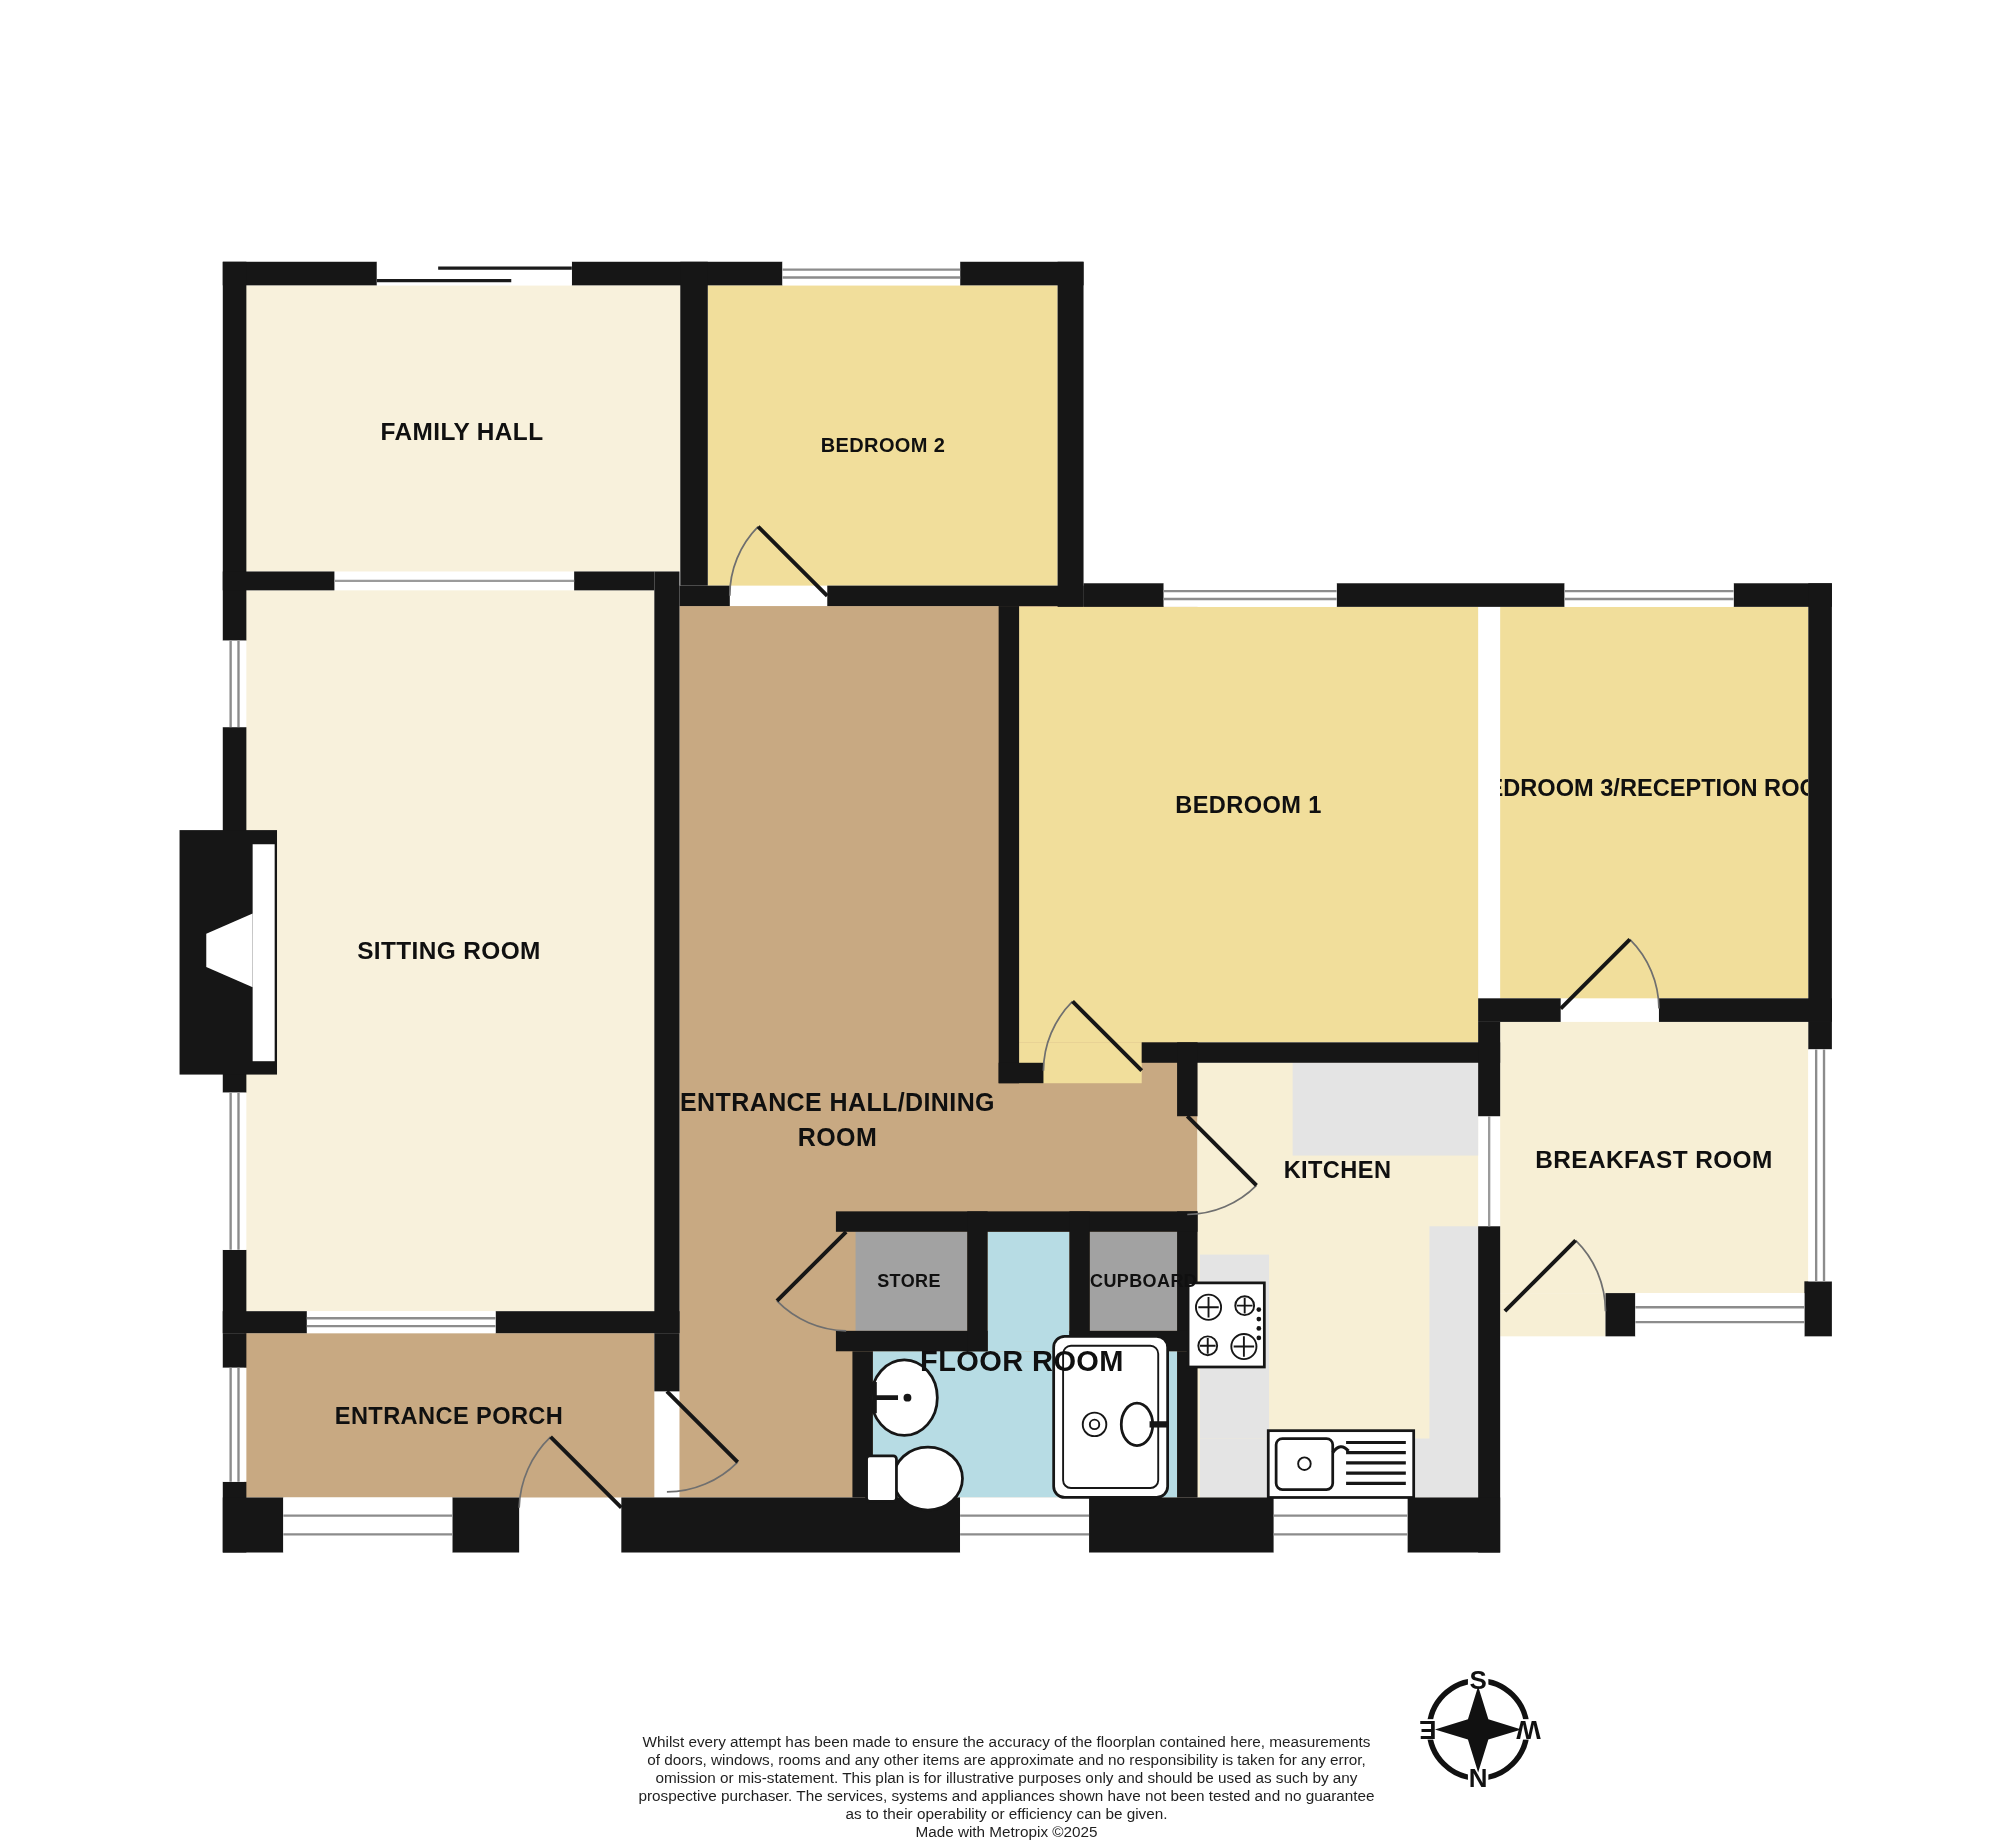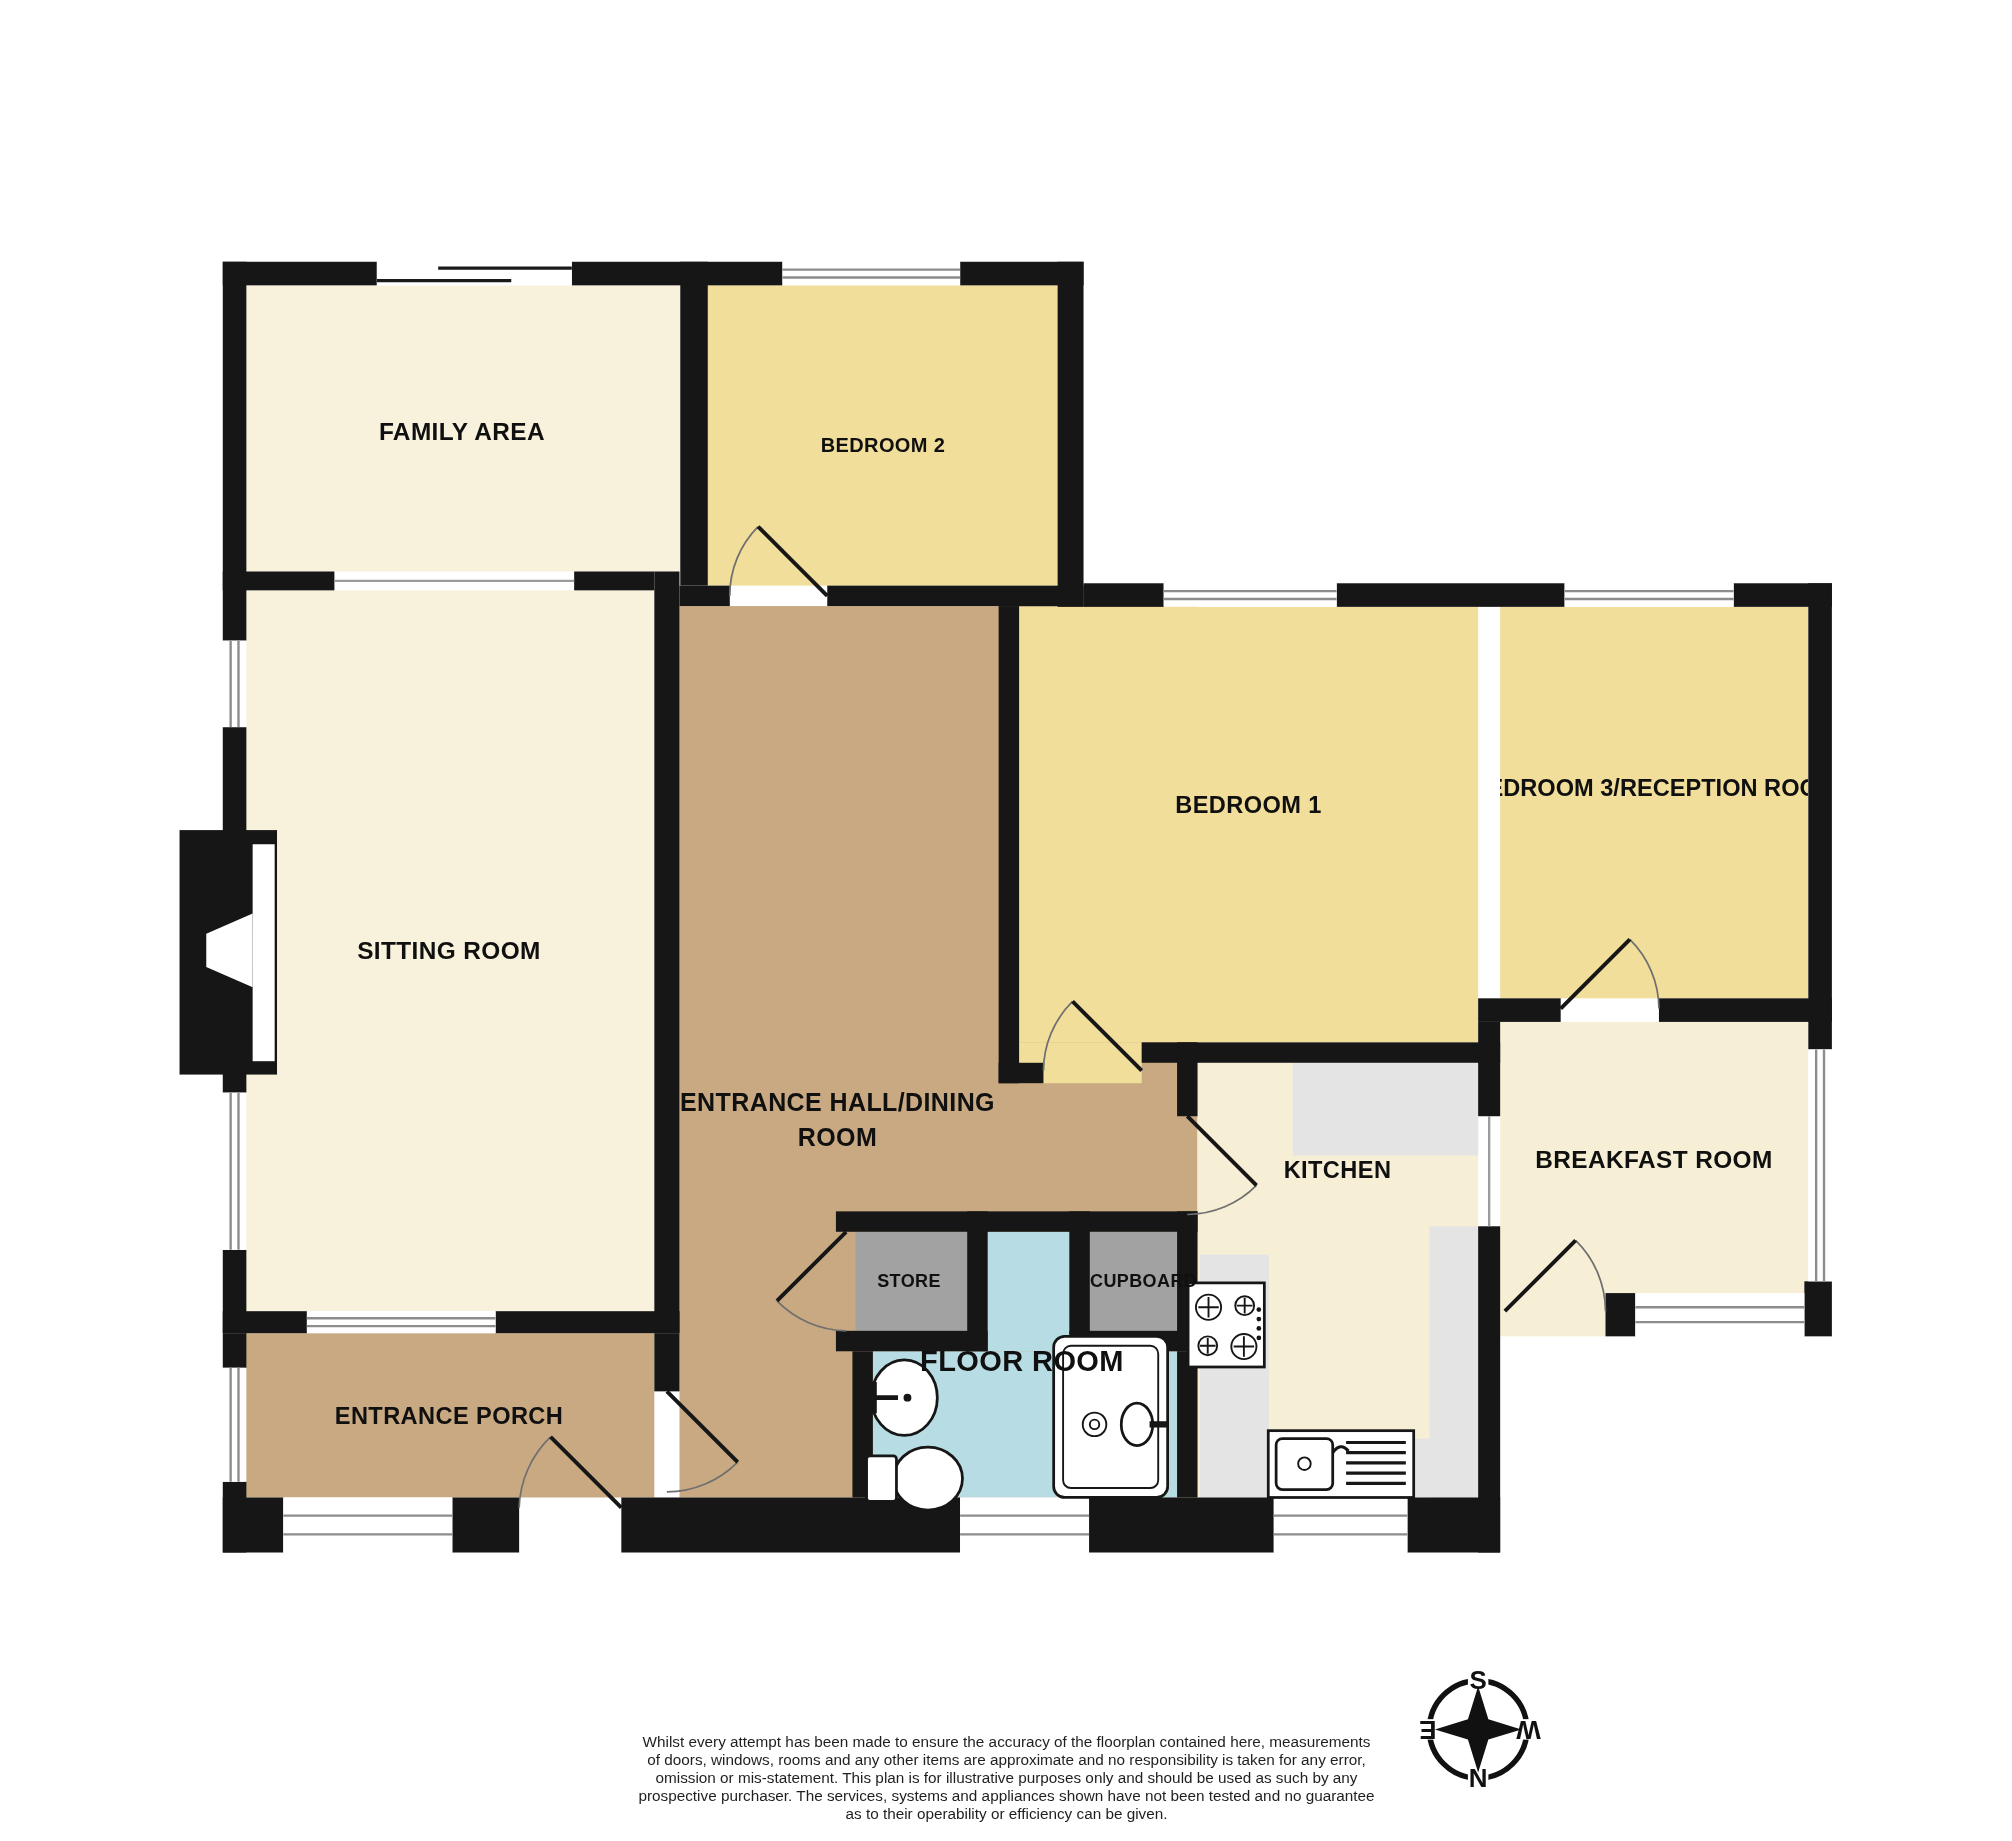--- a/index.html
+++ b/index.html
@@ -223,21 +223,21 @@
       <rect x="1867" y="2249" width="26" height="26" fill="#ffffff"></rect>
       <rect x="1805" y="2187" width="26" height="26" fill="#ffffff"></rect>
       <polygon points="1880,2145 1893,2187 1935,2200 1893,2213 1880,2255 1867,2213 1825,2200 1867,2187" fill="#111111"></polygon>
       <text x="1880" y="2149" text-anchor="middle" font-family="Liberation Sans, sans-serif" font-size="33" font-weight="700" fill="#111111">S</text>
       <text x="1880" y="2273" text-anchor="middle" font-family="Liberation Sans, sans-serif" font-size="33" font-weight="700" fill="#111111">N</text>
       <text x="1816" y="2211" text-anchor="middle" transform="rotate(180 1816 2200)" font-family="Liberation Sans, sans-serif" font-size="33" font-weight="700" fill="#111111">E</text>
       <text x="1944" y="2211" text-anchor="middle" transform="rotate(180 1944 2200)" font-family="Liberation Sans, sans-serif" font-size="33" font-weight="700" fill="#111111">W</text>
     </g>
   </svg>
 
-  <div class="lbl" style="left:244px;width:436px;top:418px;font-size:24.4px;">FAMILY AREA</div>
+  <div class="lbl" style="left:244px;width:436px;top:418px;font-size:24.4px;">FAMILY HALL</div>
   <div class="lbl" style="left:708px;width:350px;top:418px;font-size:20px;margin-top:13px;">BEDROOM 2</div>
   <div class="lbl" style="left:244px;width:410px;top:937px;font-size:24.4px;">SITTING ROOM</div>
   <div class="lbl" style="left:582px;width:511px;top:1085px;font-size:25px;line-height:35px;">
     <span style="display:block">ENTRANCE HALL/DINING</span>
     <span style="display:block">ROOM</span>
   </div>
   <div class="lbl" style="left:1019px;width:459px;top:791px;">BEDROOM 1</div>
   <div class="clipbox" style="left:1500px;top:607px;width:308px;height:392px;">
     <span>BEDROOM 3/RECEPTION ROOM</span>
   </div>
@@ -247,16 +247,17 @@
   <div class="lbl" style="left:1090px;width:87px;top:1270px;font-size:18px;line-height:22px;">CUPBOARD</div>
   <div class="lbl" style="left:865px;width:314px;top:1347px;font-size:29px;">FLOOR ROOM</div>
   <div class="lbl" style="left:244px;width:410px;top:1402px;">ENTRANCE PORCH</div>
 
   <div class="disc">
     <div>Whilst every attempt has been made to ensure the accuracy of the floorplan contained here, measurements</div>
     <div>of doors, windows, rooms and any other items are approximate and no responsibility is taken for any error,</div>
     <div>omission or mis-statement. This plan is for illustrative purposes only and should be used as such by any</div>
     <div>prospective purchaser. The services, systems and appliances shown have not been tested and no guarantee</div>
     <div>as to their operability or efficiency can be given.</div>
+    <div>Made with Metropix ©2025</div>
   </div>
 
 </div>
 
 
 </body></html>

